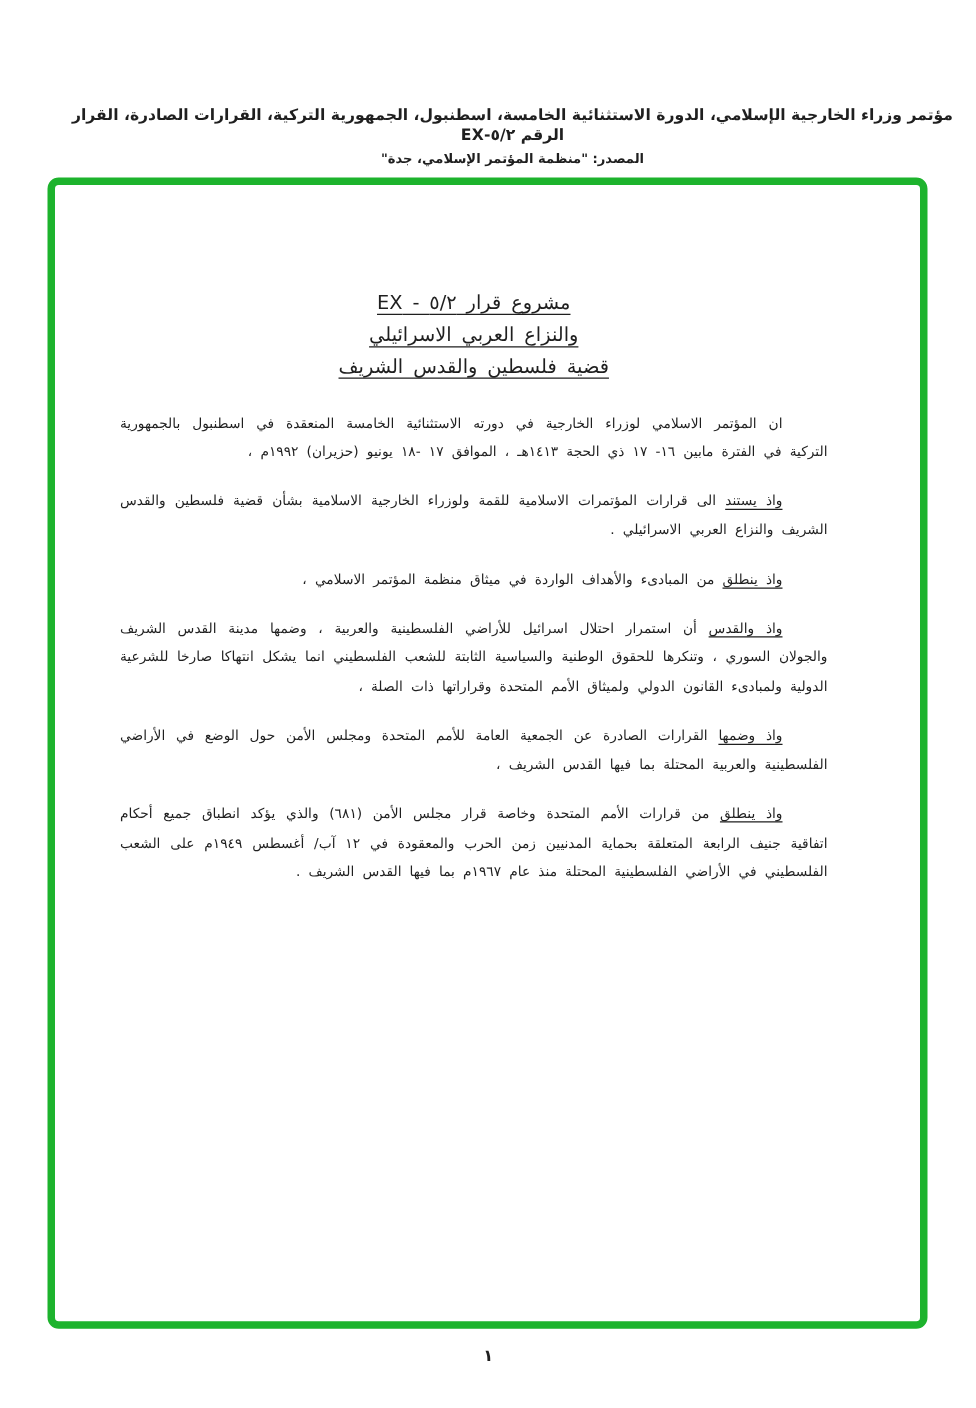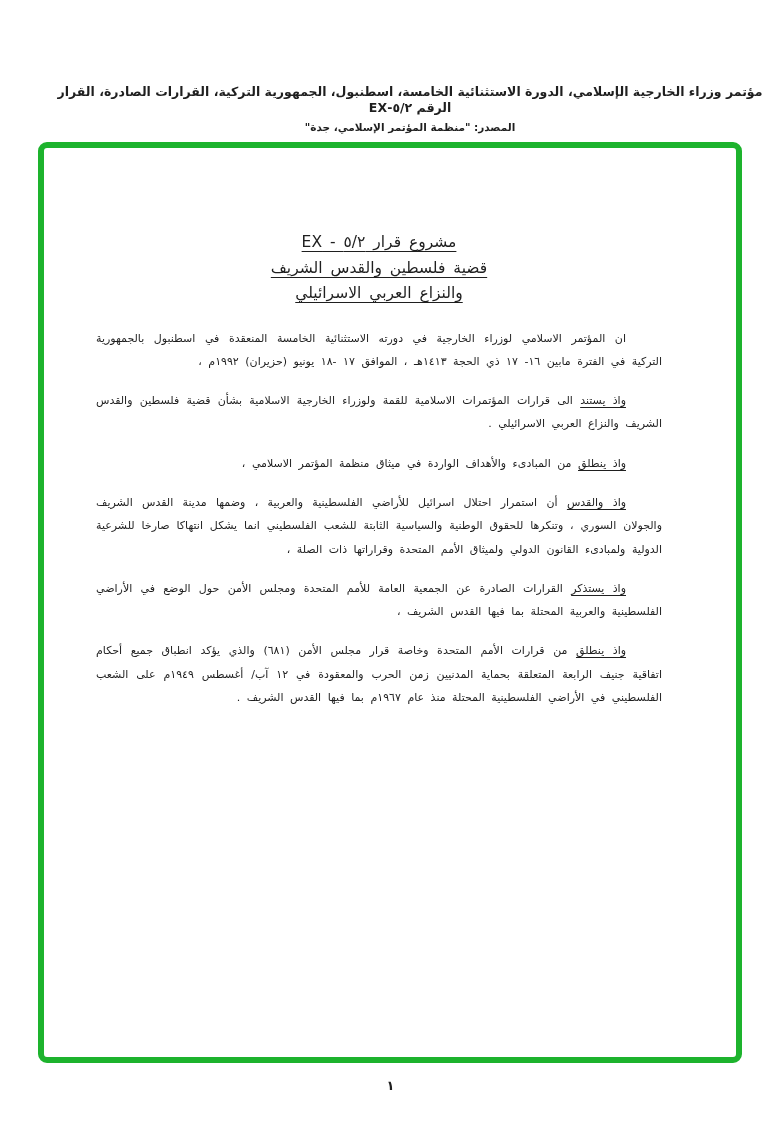--- a/index.html
+++ b/index.html
@@ -92,27 +92,27 @@
 
 <div class="doc-header">
   <div class="line1">مؤتمر وزراء الخارجية الإسلامي، الدورة الاستثنائية الخامسة، اسطنبول، الجمهورية التركية، القرارات الصادرة، القرار الرقم ٥/٢-EX</div>
   <div class="line2">المصدر: "منظمة المؤتمر الإسلامي، جدة"</div>
 </div>
 
 <div class="frame" style="border-color: rgb(29, 179, 45);">
   <div class="content">
     <div class="title-block" id="title-block">
         <div class="title-line">مشروع قرار ٥/٢ - EX</div>
+        <div class="title-line">والنزاع العربي الاسرائيلي</div>
         <div class="title-line">قضية فلسطين والقدس الشريف</div>
-        <div class="title-line">والنزاع العربي الاسرائيلي</div>
       </div>
     <div id="paragraphs">
         <p class="para">ان المؤتمر الاسلامي لوزراء الخارجية في دورته الاستثنائية الخامسة المنعقدة في اسطنبول بالجمهورية التركية في الفترة مابين ١٦- ١٧ ذي الحجة ١٤١٣هـ ، الموافق ١٧ -١٨ يونيو (حزيران) ١٩٩٢م ،</p>
         <p class="para"><span class="lead">واذ يستند</span> الى قرارات المؤتمرات الاسلامية للقمة ولوزراء الخارجية الاسلامية بشأن قضية فلسطين والقدس الشريف والنزاع العربي الاسرائيلي .</p>
         <p class="para"><span class="lead">واذ ينطلق</span> من المبادىء والأهداف الواردة في ميثاق منظمة المؤتمر الاسلامي ،</p>
         <p class="para"><span class="lead">واذ والقدس</span> أن استمرار احتلال اسرائيل للأراضي الفلسطينية والعربية ، وضمها مدينة القدس الشريف والجولان السوري ، وتنكرها للحقوق الوطنية والسياسية الثابتة للشعب الفلسطيني انما يشكل انتهاكا صارخا للشرعية الدولية ولمبادىء القانون الدولي ولميثاق الأمم المتحدة وقراراتها ذات الصلة ،</p>
-        <p class="para"><span class="lead">واذ يستذكر</span> القرارات الصادرة عن الجمعية العامة للأمم المتحدة ومجلس الأمن حول الوضع في الأراضي الفلسطينية والعربية المحتلة بما فيها القدس الشريف ،</p>
+        <p class="para"><span class="lead">واذ وضمها</span> القرارات الصادرة عن الجمعية العامة للأمم المتحدة ومجلس الأمن حول الوضع في الأراضي الفلسطينية والعربية المحتلة بما فيها القدس الشريف ،</p>
         <p class="para"><span class="lead">واذ ينطلق</span> من قرارات الأمم المتحدة وخاصة قرار مجلس الأمن (٦٨١) والذي يؤكد انطباق جميع أحكام اتفاقية جنيف الرابعة المتعلقة بحماية المدنيين زمن الحرب والمعقودة في ١٢ آب/ أغسطس ١٩٤٩م على الشعب الفلسطيني في الأراضي الفلسطينية المحتلة منذ عام ١٩٦٧م بما فيها القدس الشريف .</p>
       </div>
   </div>
 </div>
 
 <div class="page-num">١</div>
 
 </body></html>

